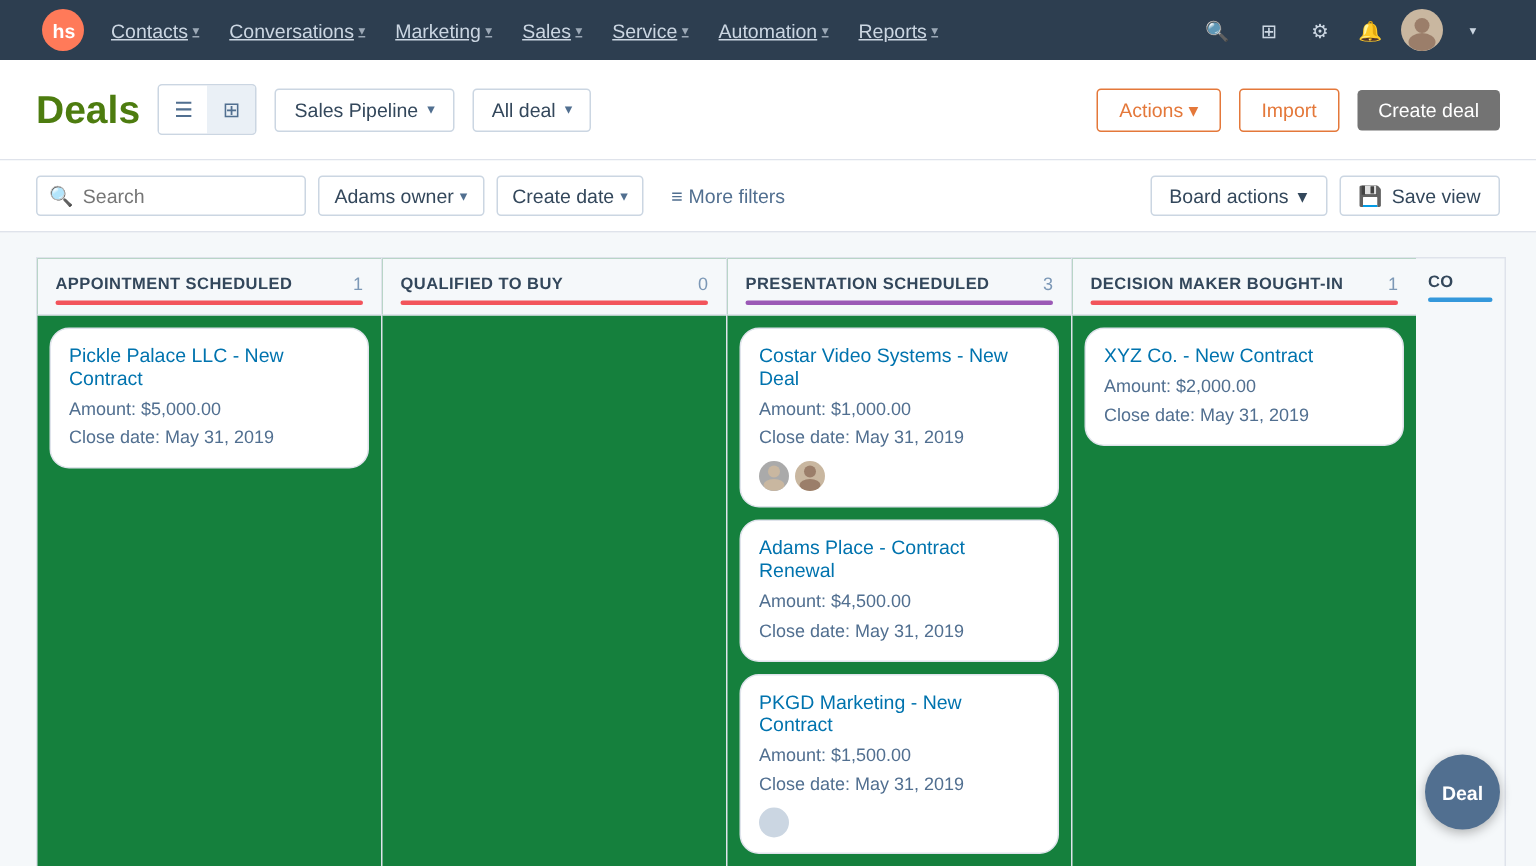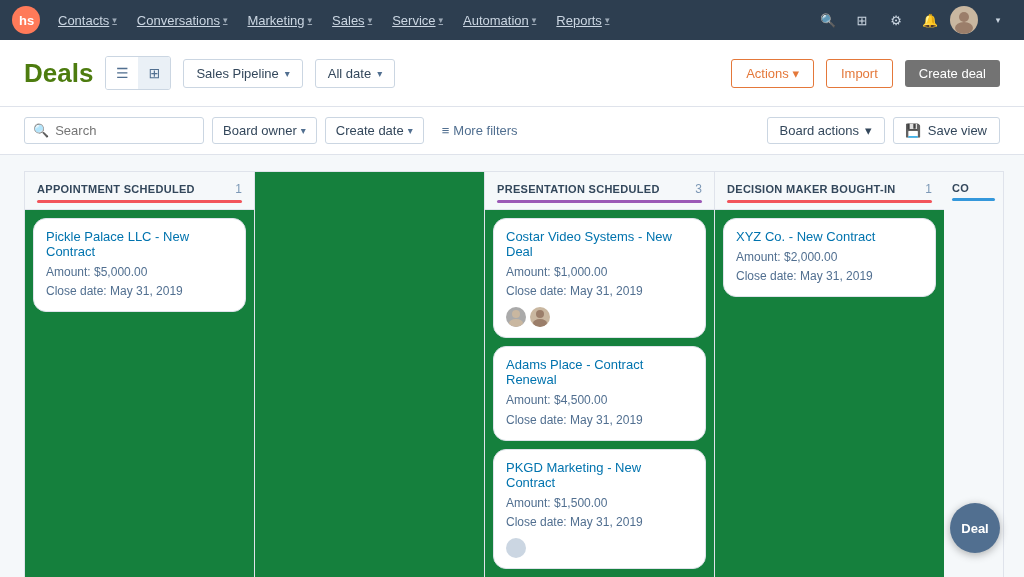--- a/index.html
+++ b/index.html
@@ -4,21 +4,21 @@
   <style>
     * { box-sizing: border-box; margin: 0; padding: 0; }
     body { font-family: -apple-system, BlinkMacSystemFont, 'Segoe UI', Helvetica, Arial, sans-serif; font-size: 13px; background: #f5f8fa; color: #33475b; }
 
     
     .top-nav {
       background: #2d3e50;
       height: 40px;
       display: flex;
       align-items: center;
-      padding: 0 12px;
+      padding: 0 28px;
       gap: 0;
     }
     .top-nav .logo {
       width: 28px;
       height: 28px;
       margin-right: 8px;
       flex-shrink: 0;
     }
     .nav-items {
       display: flex;
@@ -404,38 +404,38 @@
   <h1 class="page-title">Deals</h1>
   <div class="view-toggle">
     <button class="view-btn">☰</button>
     <button class="view-btn active">⊞</button>
   </div>
   <button class="dropdown-btn">
     <span>Sales Pipeline</span>
     <span class="chevron">▾</span>
   </button>
   <button class="dropdown-btn">
-    <span>All date</span>
+    <span>All deal</span>
     <span class="chevron">▾</span>
   </button>
   <div class="spacer"></div>
   <button class="btn-outline">
     <span>Actions</span> <span>▾</span>
   </button>
   <button class="btn-outline">Import</button>
   <button class="btn-primary">Create deal</button>
 </div>
 
 <div class="filter-bar">
   <div class="search-box">
     <span class="search-icon">🔍</span>
     <input type="text" placeholder="Search" style="">
   </div>
   <button class="filter-btn">
-    <span>Board owner</span>
+    <span>Adams owner</span>
     <span class="chevron">▾</span>
   </button>
   <button class="filter-btn">
     <span>Create date</span>
     <span class="chevron">▾</span>
   </button>
   <button class="more-filters-btn">
     <span>≡</span>
     <span>More filters</span>
   </button>
@@ -460,20 +460,27 @@
         <div class="col-bar" style="background: rgb(242, 84, 91);"></div>
       </div>
       <div class="col-cards">
         <div class="deal-card">
           <a class="deal-link" href="#">Pickle Palace LLC - New Contract</a>
           <div class="deal-detail">Amount: $5,000.00<br>Close date: May 31, 2019</div>
         </div>
       </div>
     </div>
     <div class="kanban-column">
+      <div class="col-header">
+        <div class="col-title-row">
+          <span class="col-title">QUALIFIED TO BUY</span>
+          <span class="col-count">0</span>
+        </div>
+        <div class="col-bar" style="background: rgb(242, 84, 91);"></div>
+      </div>
       <div class="col-cards"></div>
     </div>
     <div class="kanban-column">
       <div class="col-header">
         <div class="col-title-row">
           <span class="col-title">PRESENTATION SCHEDULED</span>
           <span class="col-count">3</span>
         </div>
         <div class="col-bar" style="background: rgb(155, 89, 182);"></div>
       </div>

